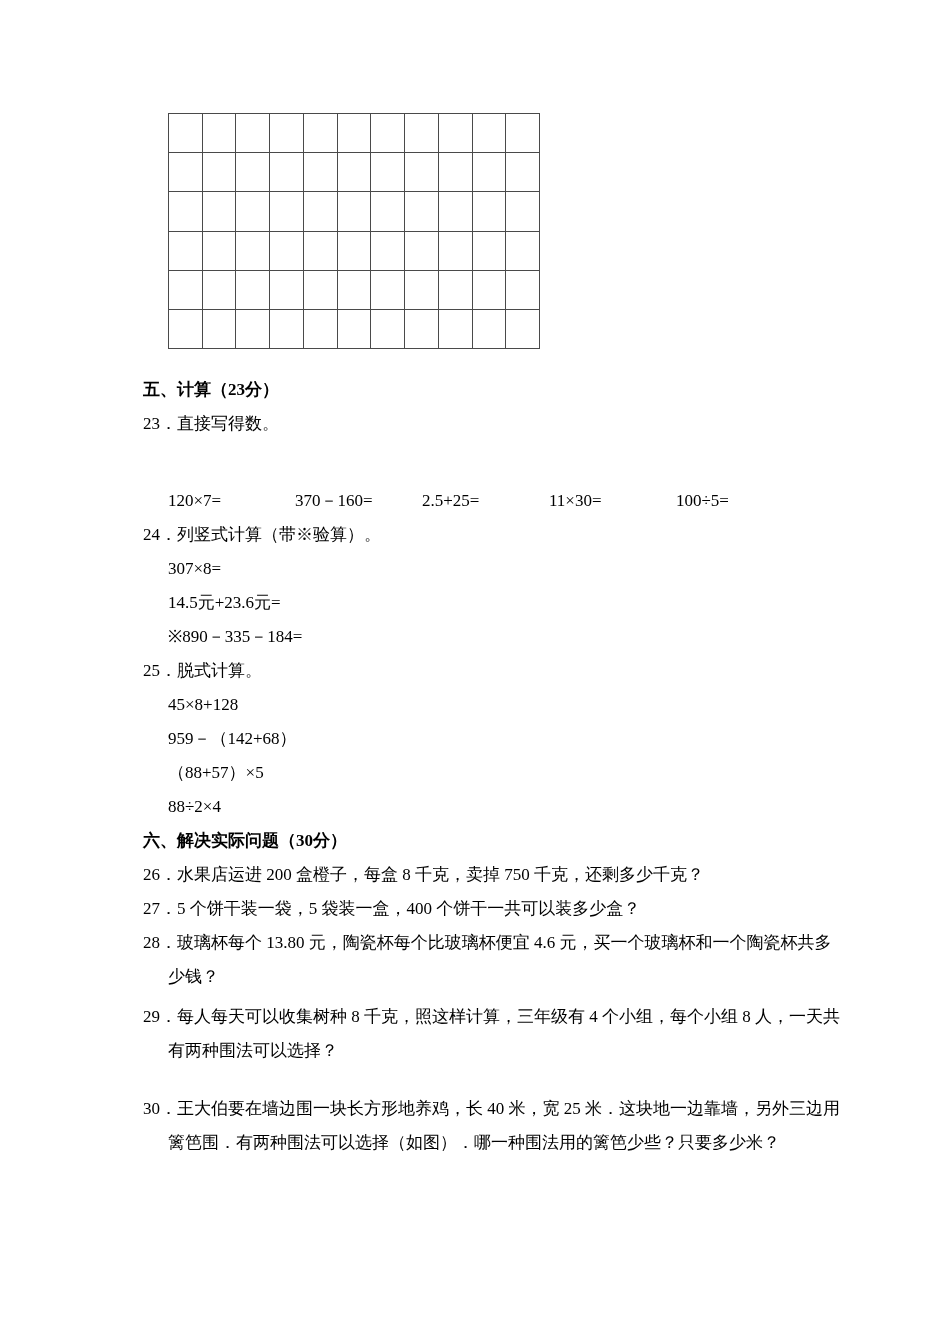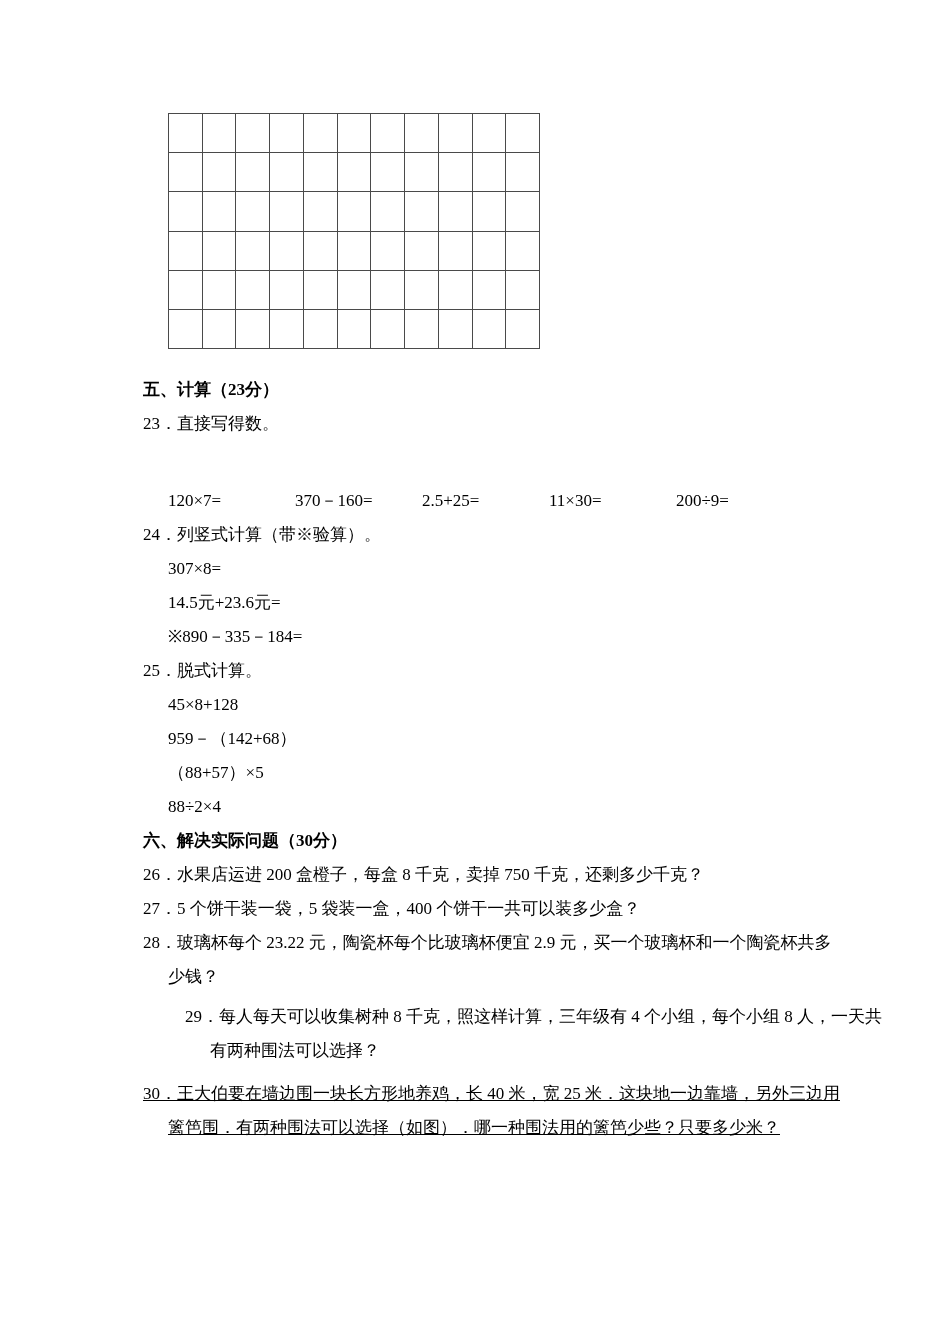--- a/index.html
+++ b/index.html
@@ -52,25 +52,23 @@
     padding-left: 25px;
     display: flex;
     margin-top: 43px;
   }
   .eqrow .eq {
     width: 127px;
     display: inline-block;
   }
   .mt {
     margin-top: 6px;
-    margin-left: 42px;
   }
   .mt2 {
-    margin-top: 9px;
-    text-decoration: underline;
+    margin-top: 24px;
   }
 </style>
 </head>
 <body>
 
 <div class="page">
 
   <div class="answer-grid" style="grid-template-columns: repeat(11, 1fr);">
       <div class="cell"></div>
       <div class="cell"></div>
@@ -141,21 +139,21 @@
     </div>
 
   <div class="line heading heading-first">五、计算（23分）</div>
 
   <div class="line">23．直接写得数。</div>
   <div class="line eqrow">
     <span class="eq">120×7=</span>
     <span class="eq">370－160=</span>
     <span class="eq">2.5+25=</span>
     <span class="eq">11×30=</span>
-    <span class="eq">200÷9=</span>
+    <span class="eq">100÷5=</span>
   </div>
 
   <div class="line">24．列竖式计算（带※验算）。</div>
   <div class="line indent">307×8=</div>
   <div class="line indent">14.5元+23.6元=</div>
   <div class="line indent">※890－335－184=</div>
 
   <div class="line">25．脱式计算。</div>
   <div class="line indent">45×8+128</div>
   <div class="line indent">959－（142+68）</div>
@@ -166,21 +164,21 @@
 
   <div>
     <div class="line">26．水果店运进 200 盒橙子，每盒 8 千克，卖掉 750 千克，还剩多少千克？</div>
   </div>
 
   <div>
     <div class="line">27．5 个饼干装一袋，5 袋装一盒，400 个饼干一共可以装多少盒？</div>
   </div>
 
   <div>
-    <div class="line">28．玻璃杯每个 23.22 元，陶瓷杯每个比玻璃杯便宜 2.9 元，买一个玻璃杯和一个陶瓷杯共多</div>
+    <div class="line">28．玻璃杯每个 13.80 元，陶瓷杯每个比玻璃杯便宜 4.6 元，买一个玻璃杯和一个陶瓷杯共多</div>
     <div class="line indent">少钱？</div>
   </div>
 
   <div class="mt">
     <div class="line">29．每人每天可以收集树种 8 千克，照这样计算，三年级有 4 个小组，每个小组 8 人，一天共</div>
     <div class="line indent">有两种围法可以选择？</div>
   </div>
 
   <div class="mt2">
     <div class="line">30．王大伯要在墙边围一块长方形地养鸡，长 40 米，宽 25 米．这块地一边靠墙，另外三边用</div>

